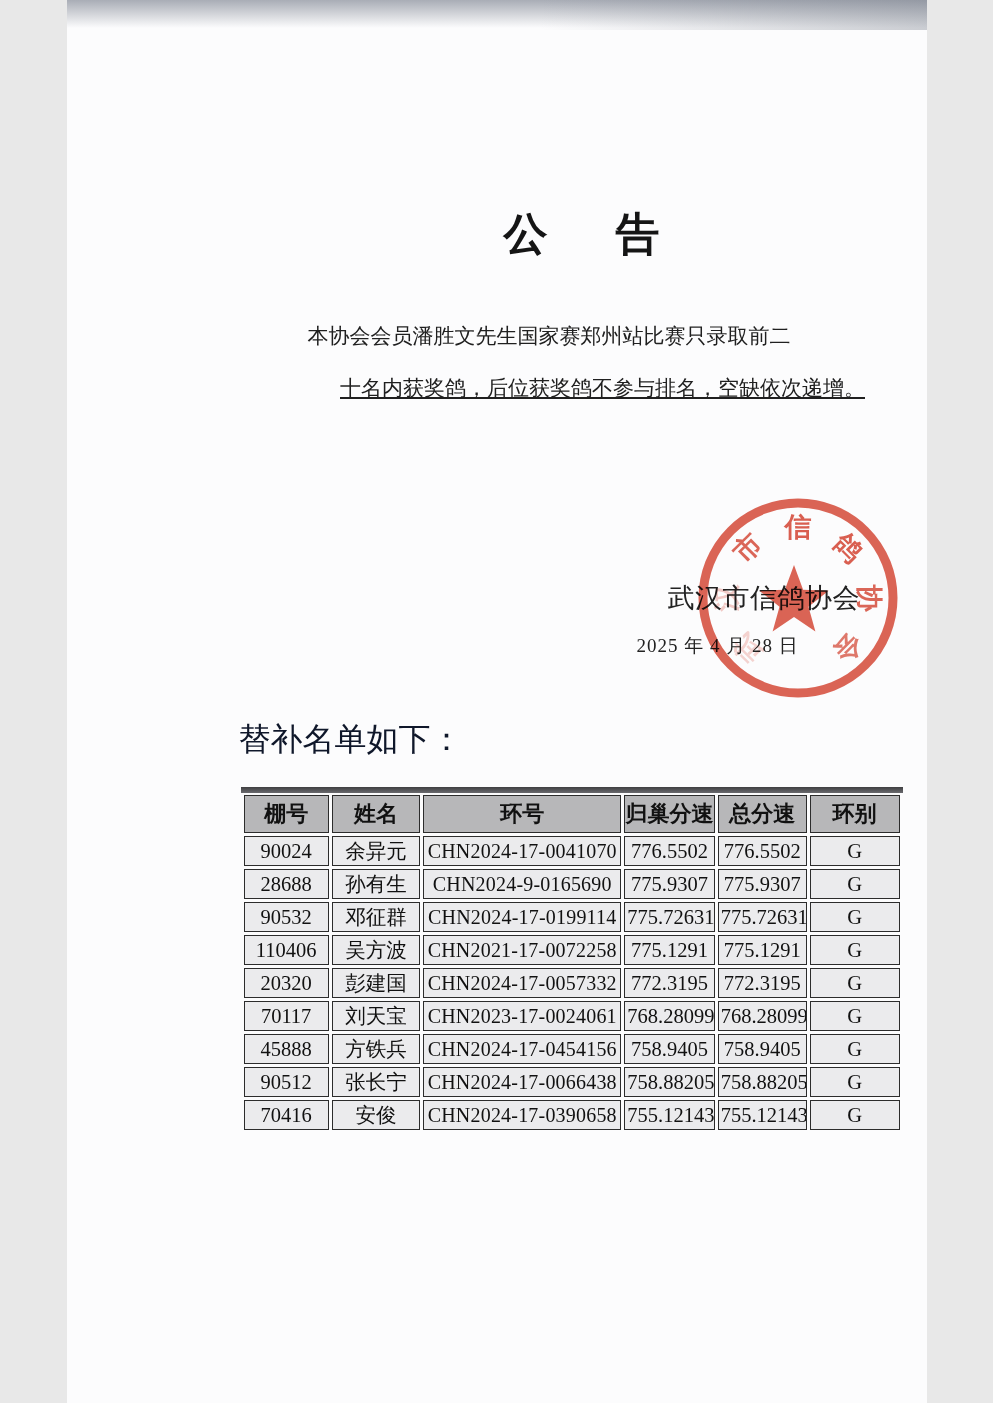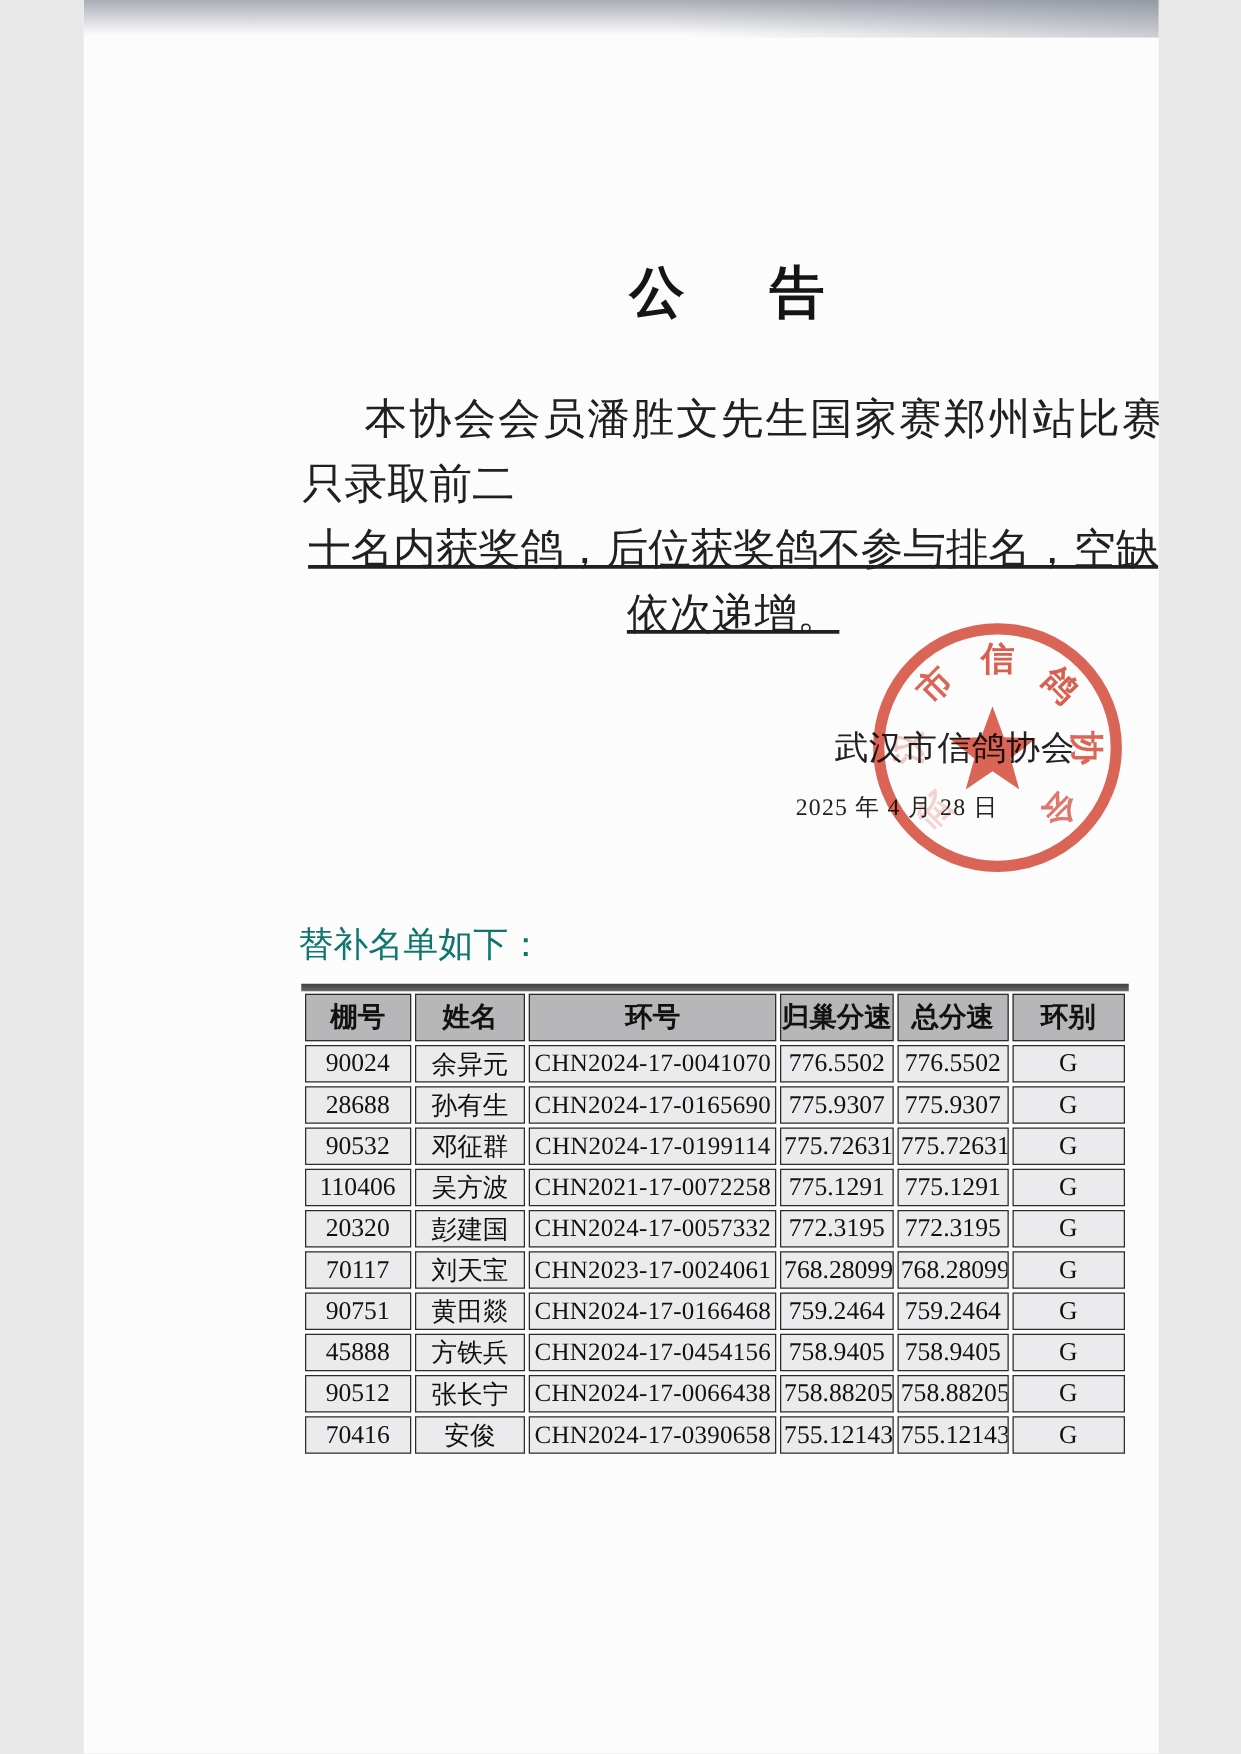--- a/index.html
+++ b/index.html
@@ -22,22 +22,22 @@
     position:absolute;top:0;left:0;width:100%;height:30px;
     background:linear-gradient(to right, rgba(0,0,0,0) 55%, rgba(110,117,130,0.35));
     pointer-events:none;
   }
   .title{
     position:absolute;left:437px;top:205px;
     font-size:44px;font-weight:600;letter-spacing:12px;
     white-space:pre;color:#151515;
   }
   .body-text{
-    position:absolute;left:175px;top:310px;width:690px;
-    font-size:34px;line-height:52px;color:#202020;
+    position:absolute;left:191px;top:310px;width:690px;
+    font-size:21px;line-height:52px;color:#202020;
   }
   .body-line1{text-indent:50px;text-align:justify;text-justify:inter-character;}
   .body-line2{text-align:center;text-decoration:underline;}
   .sig-org{
     position:absolute;left:589px;top:580px;
     font-size:27px;letter-spacing:0.5px;color:#222;z-index:1;margin-left:12px;
   }
   .sig-date{
     position:absolute;left:570px;top:633px;
     font-size:19px;letter-spacing:1px;color:#222;z-index:1;
@@ -45,22 +45,22 @@
   .seal{
     position:absolute;left:620px;top:487px;width:225px;height:225px;
     z-index:2;mix-blend-mode:multiply;opacity:0.88;
   }
   .seal-char{
     font-size:27px;font-weight:bold;
     text-anchor:middle;dominant-baseline:central;
     font-family:"Liberation Serif","DejaVu Serif",serif;
   }
   .list-heading{
-    position:absolute;left:172px;top:737px;
-    font-size:28px;color:#0f766e;
+    position:absolute;left:172px;top:718px;
+    font-size:32px;color:#0f172a;
   }
   .table-wrap{
     position:absolute;left:174px;top:787px;width:662px;
   }
   .table-topbar{
     height:6px;background:linear-gradient(to bottom,#3f3f41,#6a6a6e);
     width:100%;
   }
   table.sub-table{
     width:662px;table-layout:fixed;
@@ -146,21 +146,21 @@
             <td>90024</td>
             <td>余异元</td>
             <td class="ring">CHN2024-17-0041070</td>
             <td>776.5502</td>
             <td>776.5502</td>
             <td>G</td>
           </tr>
           <tr>
             <td>28688</td>
             <td>孙有生</td>
-            <td class="ring">CHN2024-17-0165690</td>
+            <td class="ring">CHN2024-9-0165690</td>
             <td>775.9307</td>
             <td>775.9307</td>
             <td>G</td>
           </tr>
           <tr>
             <td>90532</td>
             <td>邓征群</td>
             <td class="ring">CHN2024-17-0199114</td>
             <td>775.72631</td>
             <td>775.72631</td>
@@ -184,28 +184,20 @@
           </tr>
           <tr>
             <td>70117</td>
             <td>刘天宝</td>
             <td class="ring">CHN2023-17-0024061</td>
             <td>768.28099</td>
             <td>768.28099</td>
             <td>G</td>
           </tr>
           <tr>
-            <td>90751</td>
-            <td>黄田燚</td>
-            <td class="ring">CHN2024-17-0166468</td>
-            <td>759.2464</td>
-            <td>759.2464</td>
-            <td>G</td>
-          </tr>
-          <tr>
             <td>45888</td>
             <td>方铁兵</td>
             <td class="ring">CHN2024-17-0454156</td>
             <td>758.9405</td>
             <td>758.9405</td>
             <td>G</td>
           </tr>
           <tr>
             <td>90512</td>
             <td>张长宁</td>

